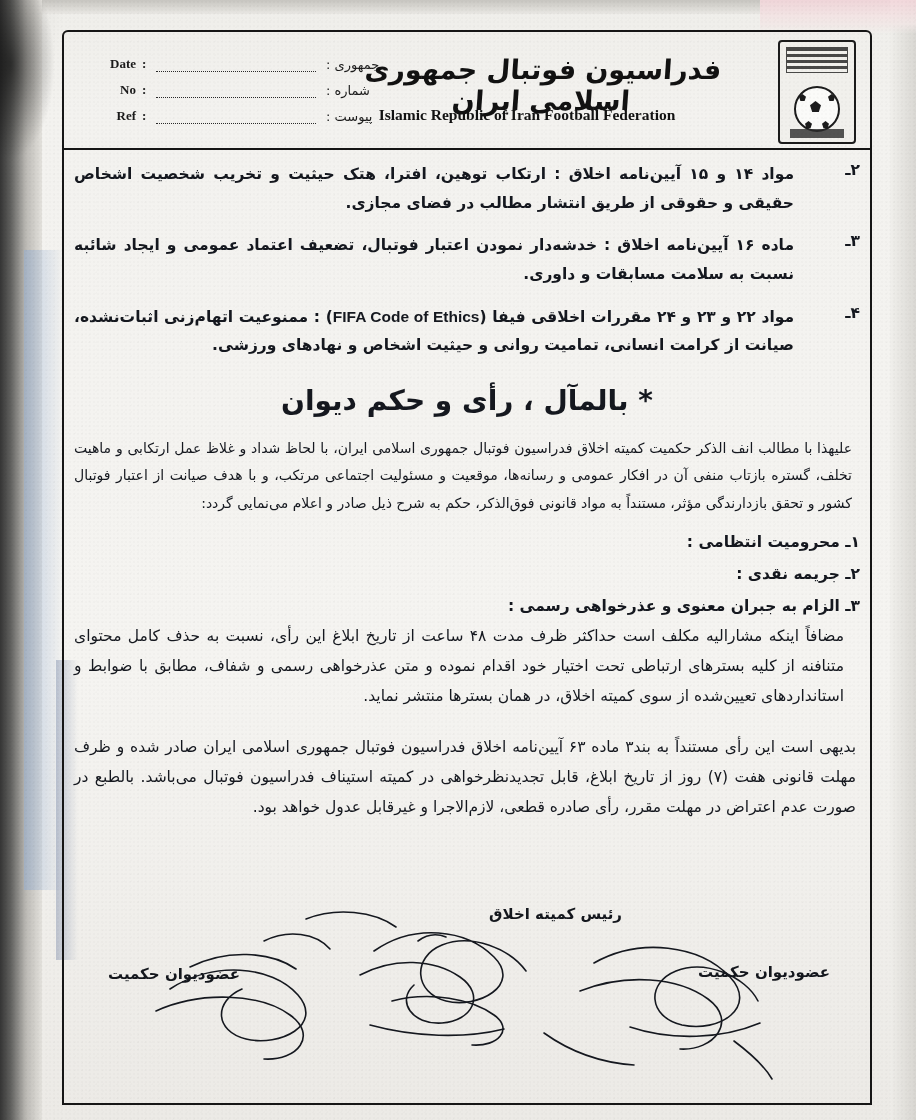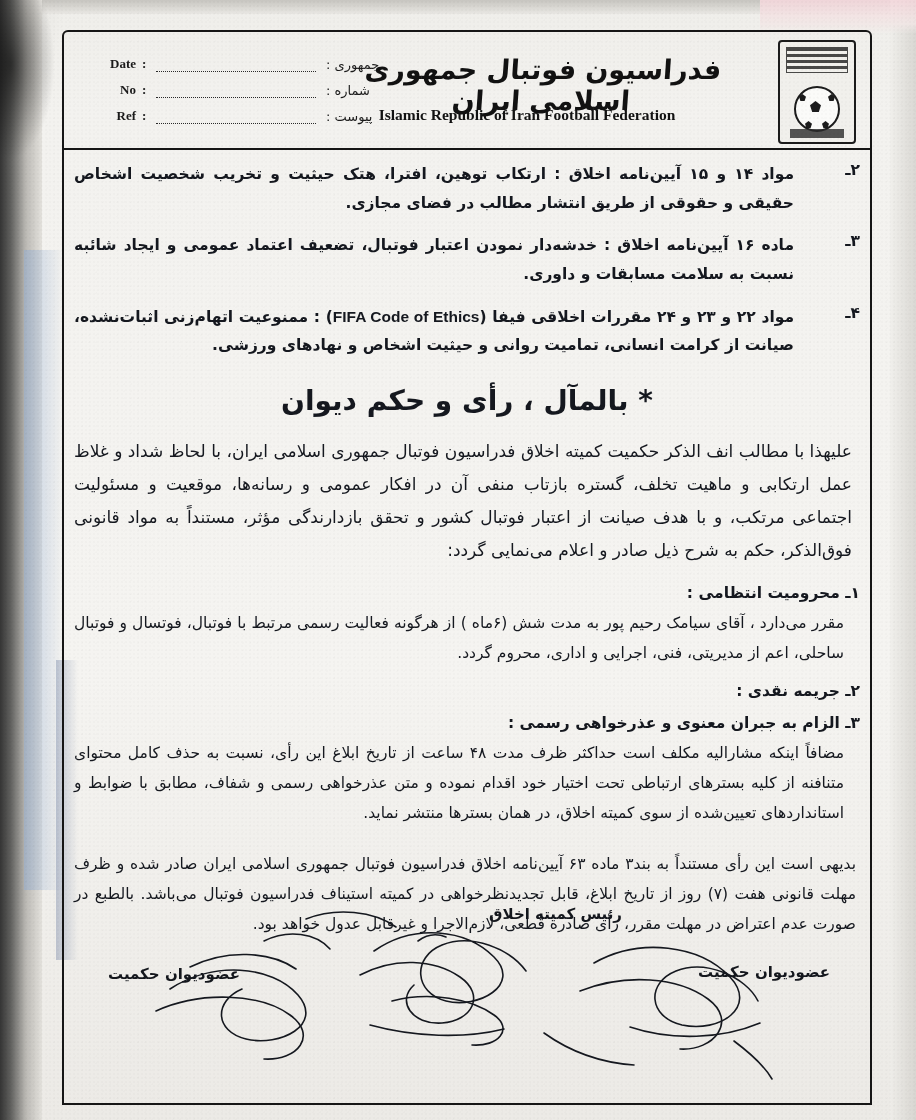--- a/index.html
+++ b/index.html
@@ -130,21 +130,21 @@
     font-size:15.5px;font-weight:bold;white-space:nowrap;padding-top:1px;
     min-width:58px;text-align:right;
   }
   .num-body{font-size:15.5px;line-height:1.85;flex:1;font-weight:bold;}
   .latin{direction:ltr;unicode-bidi:embed;font-family:Liberation Sans, sans-serif;font-weight:bold;}
   .section-title{
     text-align:center;font-size:28px;font-weight:bold;margin:24px 0 18px 0;
     letter-spacing:.3px;
   }
   .para{
-    font-size:17px;line-height:1.95;margin-bottom:16px;
+    font-size:14px;line-height:1.95;margin-bottom:16px;
     padding-right:8px;
   }
   .sub-head{
     font-size:15.5px;font-weight:bold;margin:6px 0 6px 0;
   }
   .sub-block{margin-bottom:14px;}
   .sub-body{
     font-size:15.5px;line-height:1.95;padding-right:16px;
   }
   .closing{
@@ -245,21 +245,20 @@
       <span class="num">۴ـ</span>
       <span class="num-body"><span>مواد ۲۲ و ۲۳ و ۲۴ مقررات اخلاقی فیفا (</span><span class="latin">FIFA Code of Ethics</span><span>) : ممنوعیت اتهام‌زنی اثبات‌نشده، صیانت از کرامت انسانی، تمامیت روانی و حیثیت اشخاص و نهادهای ورزشی.</span></span>
     </div>
 
     <div class="section-title">* بالمآل ، رأی و حکم دیوان</div>
 
     <div class="para">علیهذا با مطالب انف الذکر حکمیت کمیته اخلاق فدراسیون فوتبال جمهوری اسلامی ایران، با لحاظ شداد و غلاظ عمل ارتکابی و ماهیت تخلف، گستره بازتاب منفی آن در افکار عمومی و رسانه‌ها، موقعیت و مسئولیت اجتماعی مرتکب، و با هدف صیانت از اعتبار فوتبال کشور و تحقق بازدارندگی مؤثر، مستنداً به مواد قانونی فوق‌الذکر، حکم به شرح ذیل صادر و اعلام می‌نمایی گردد:</div>
 
     <div class="sub-block">
       <div class="sub-head"><span>۱ـ</span> <span>محرومیت انتظامی :</span></div>
-      <div class="sub-body">مقرر می‌دارد ، آقای سیامک رحیم پور به مدت شش (۶ماه ) از هرگونه فعالیت رسمی مرتبط با فوتبال، فوتسال و فوتبال ساحلی، اعم از مدیریتی، فنی، اجرایی و اداری، محروم گردد.</div>
     </div>
 
     <div class="sub-block">
       <div class="sub-head"><span>۲ـ</span> <span>جریمه نقدی :</span></div>
     </div>
 
     <div class="sub-block">
       <div class="sub-head"><span>۳ـ</span> <span>الزام به جبران معنوی و عذرخواهی رسمی :</span></div>
       <div class="sub-body">مضافاً اینکه مشارالیه مکلف است حداکثر ظرف مدت ۴۸ ساعت از تاریخ ابلاغ این رأی، نسبت به حذف کامل محتوای متنافنه از کلیه بسترهای ارتباطی تحت اختیار خود اقدام نموده و متن عذرخواهی رسمی و شفاف، مطابق با ضوابط و استاندارد‌های تعیین‌شده از سوی کمیته اخلاق، در همان بسترها منتشر نماید.</div>
     </div>

